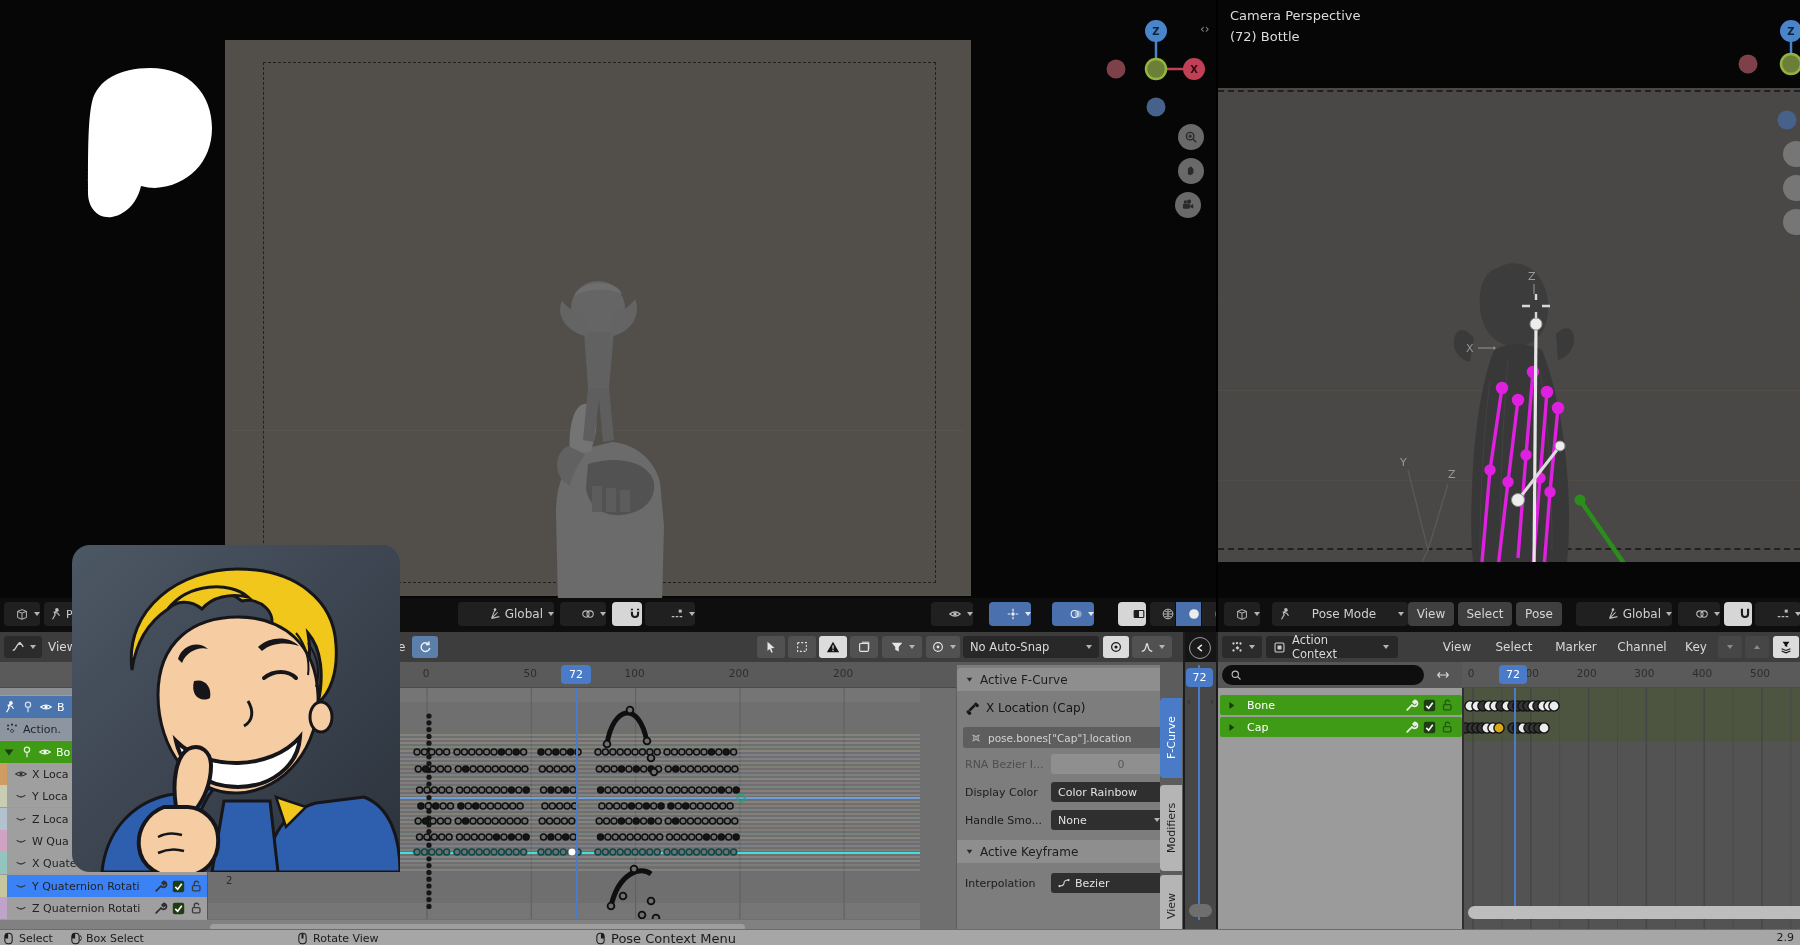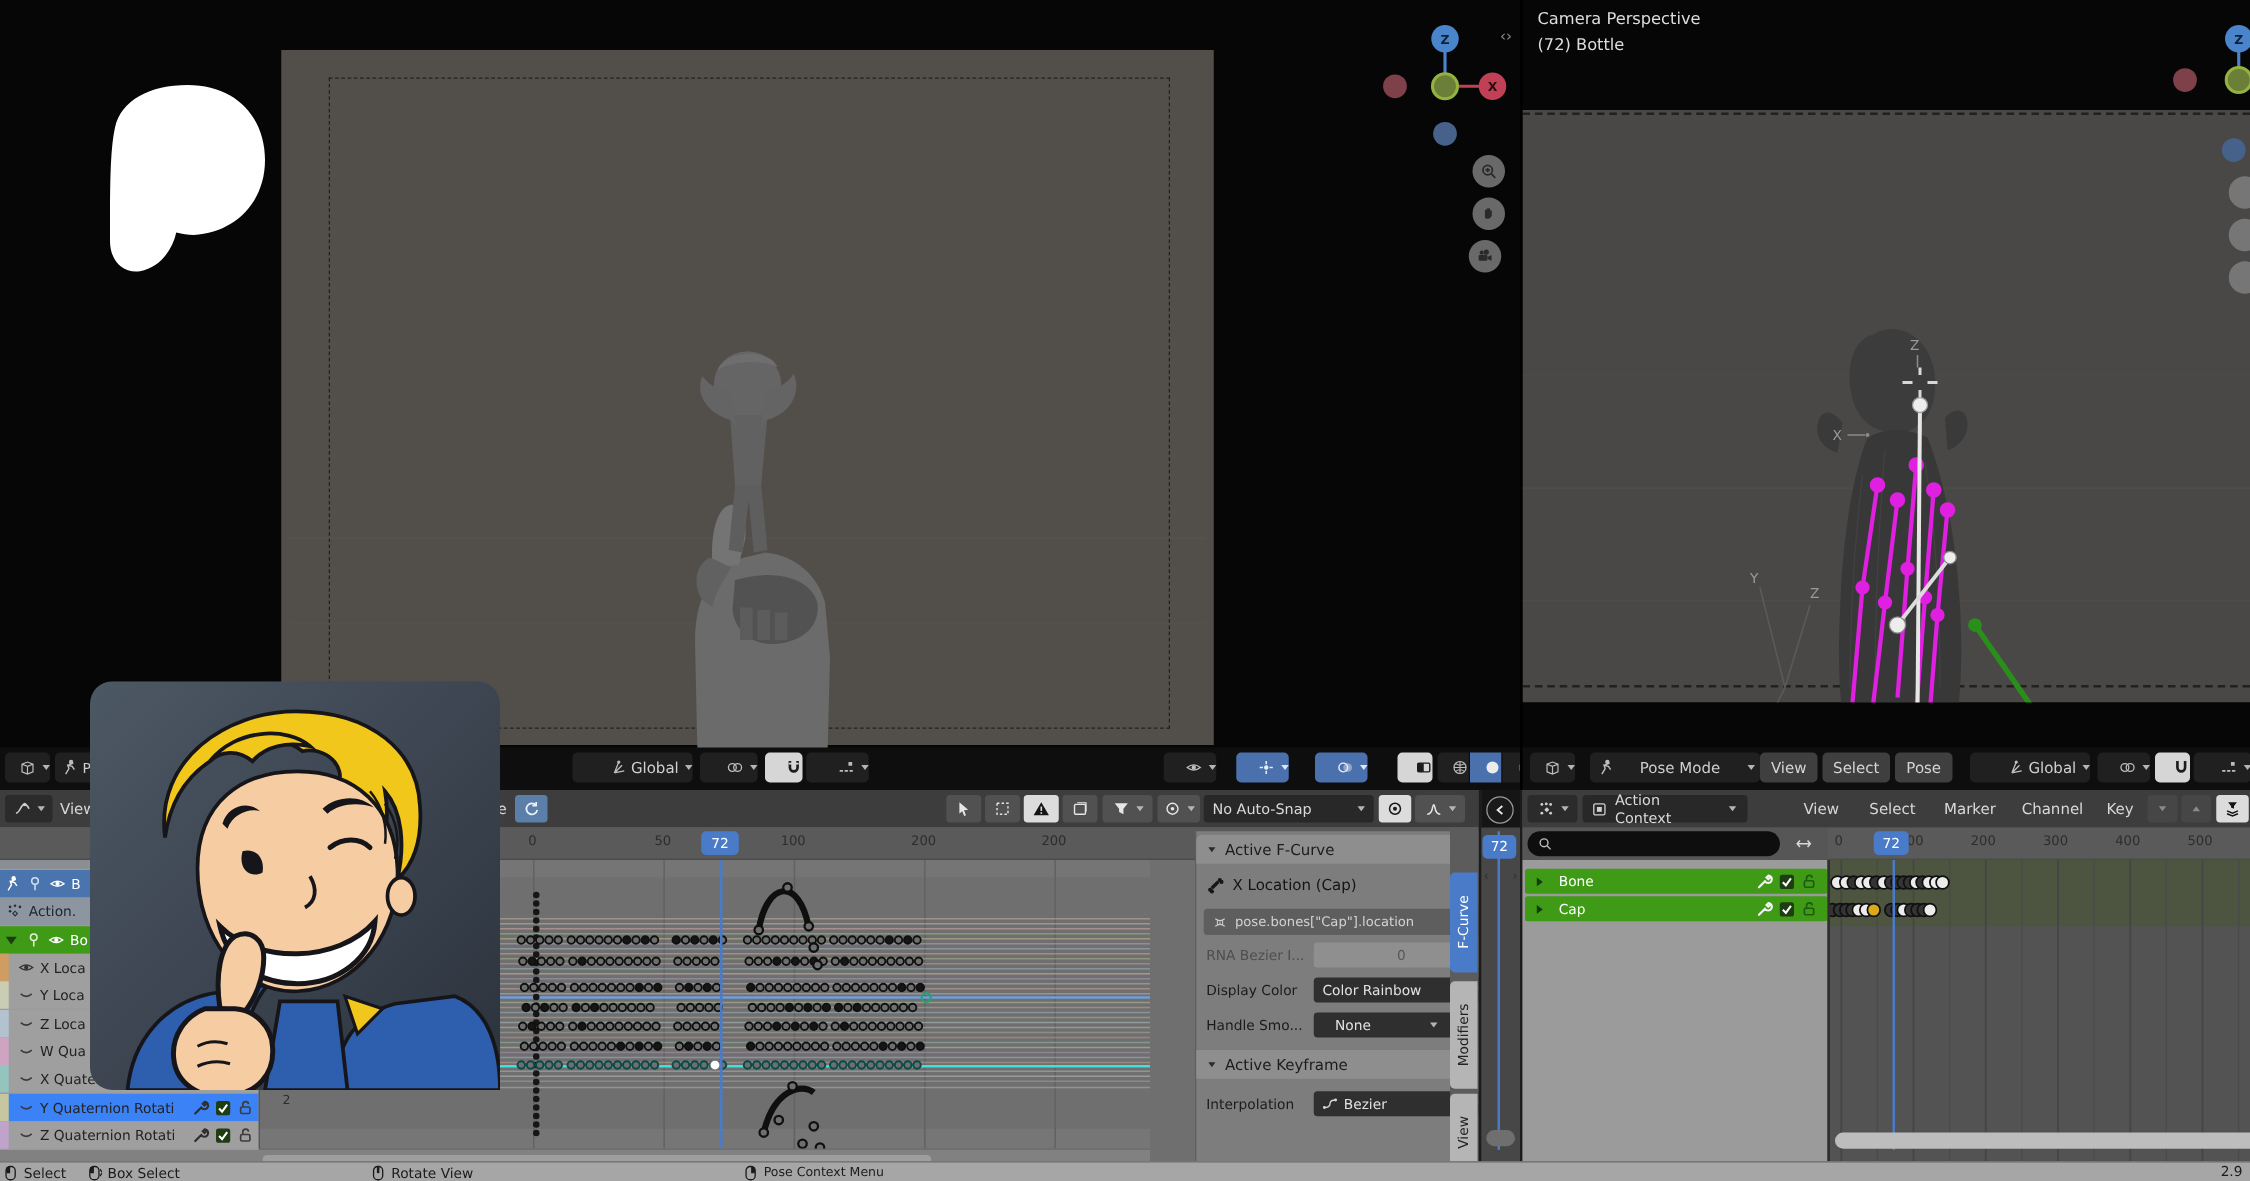--- a/index.html
+++ b/index.html
@@ -901,21 +901,21 @@
       <div class="abs" style="left:8px;top:93px;color:#4e4e4e;"><span>RNA Bezier I...</span></div>
       <div class="fld" style="left:94px;top:89px;width:140px;height:20px;background:#8f8f8f;justify-content:center;">
         <span style="color:#585858;">0</span>
       </div>
       <div class="abs" style="left:8px;top:121px;color:#1b1b1b;"><span>Display Color</span></div>
       <div class="fld" style="left:94px;top:117px;width:140px;height:20px;background:#2f2f2f;justify-content:space-between;padding:0 7px;">
         <span style="color:#e2e2e2;">Color Rainbow</span>
           <span class="chev"></span>
       </div>
       <div class="abs" style="left:8px;top:149px;color:#1b1b1b;"><span>Handle Smo...</span></div>
-      <div class="fld" style="left:94px;top:145px;width:116px;height:20px;background:#2f2f2f;justify-content:space-between;padding:0 17px;">
+      <div class="fld" style="left:94px;top:145px;width:116px;height:20px;background:#2f2f2f;justify-content:space-between;padding:0 7px;">
         <span style="color:#e2e2e2;">None</span>
           <span class="chev"></span>
       </div>
       <div class="abs flexc" style="left:0;top:175px;width:240px;height:23px;background:#8e8e8e;padding:0 8px;box-sizing:border-box;justify-content:space-between;">
         <span class="flexc" style="gap:6px;">
             <span class="ico" style="width:9px;height:9px;"><svg viewBox="0 0 16 16">
                 <path d="M3,5 L13,5 L8,12 Z" fill="#2a2a2a"></path>
               </svg></span>
         <span class="griplbl">Active Keyframe</span>
           </span>
@@ -1149,21 +1149,21 @@
           </svg></span>
         <span style="margin-left:4px">Box Select</span>
       </div>
       <div class="flexc abs" style="left:296px;top:1px;height:14px;font-size:11px;">
         <span class="ico" style="width:13px;height:13px"><svg viewBox="0 0 16 16" width="13" height="13">
             <rect x="3.5" y="1.5" width="9" height="13" rx="4" fill="none" stroke="#1b1b1b" stroke-width="1.3"></rect>
             <rect x="6.8" y="2" width="2.4" height="6" fill="#1b1b1b"></rect>
           </svg></span>
         <span style="margin-left:4px">Rotate View</span>
       </div>
-      <div class="flexc abs" style="left:594px;top:1px;height:14px;font-size:10px;">
+      <div class="flexc abs" style="left:594px;top:1px;height:14px;font-size:13px;">
         <span class="ico" style="width:13px;height:13px"><svg viewBox="0 0 16 16" width="13" height="13">
             <rect x="3.5" y="1.5" width="9" height="13" rx="4" fill="none" stroke="#1b1b1b" stroke-width="1.3"></rect>
             <path d="M8.5,2 H12 q1,3 0,6 h-3.5 Z" fill="#1b1b1b"></path>
           </svg></span>
         <span style="margin-left:4px">Pose Context Menu</span>
       </div>
     </div>
 
   <svg class="abs" style="left:72px;top:545px;z-index:50;" width="328" height="327" viewBox="0 0 328 327">
     <defs>

